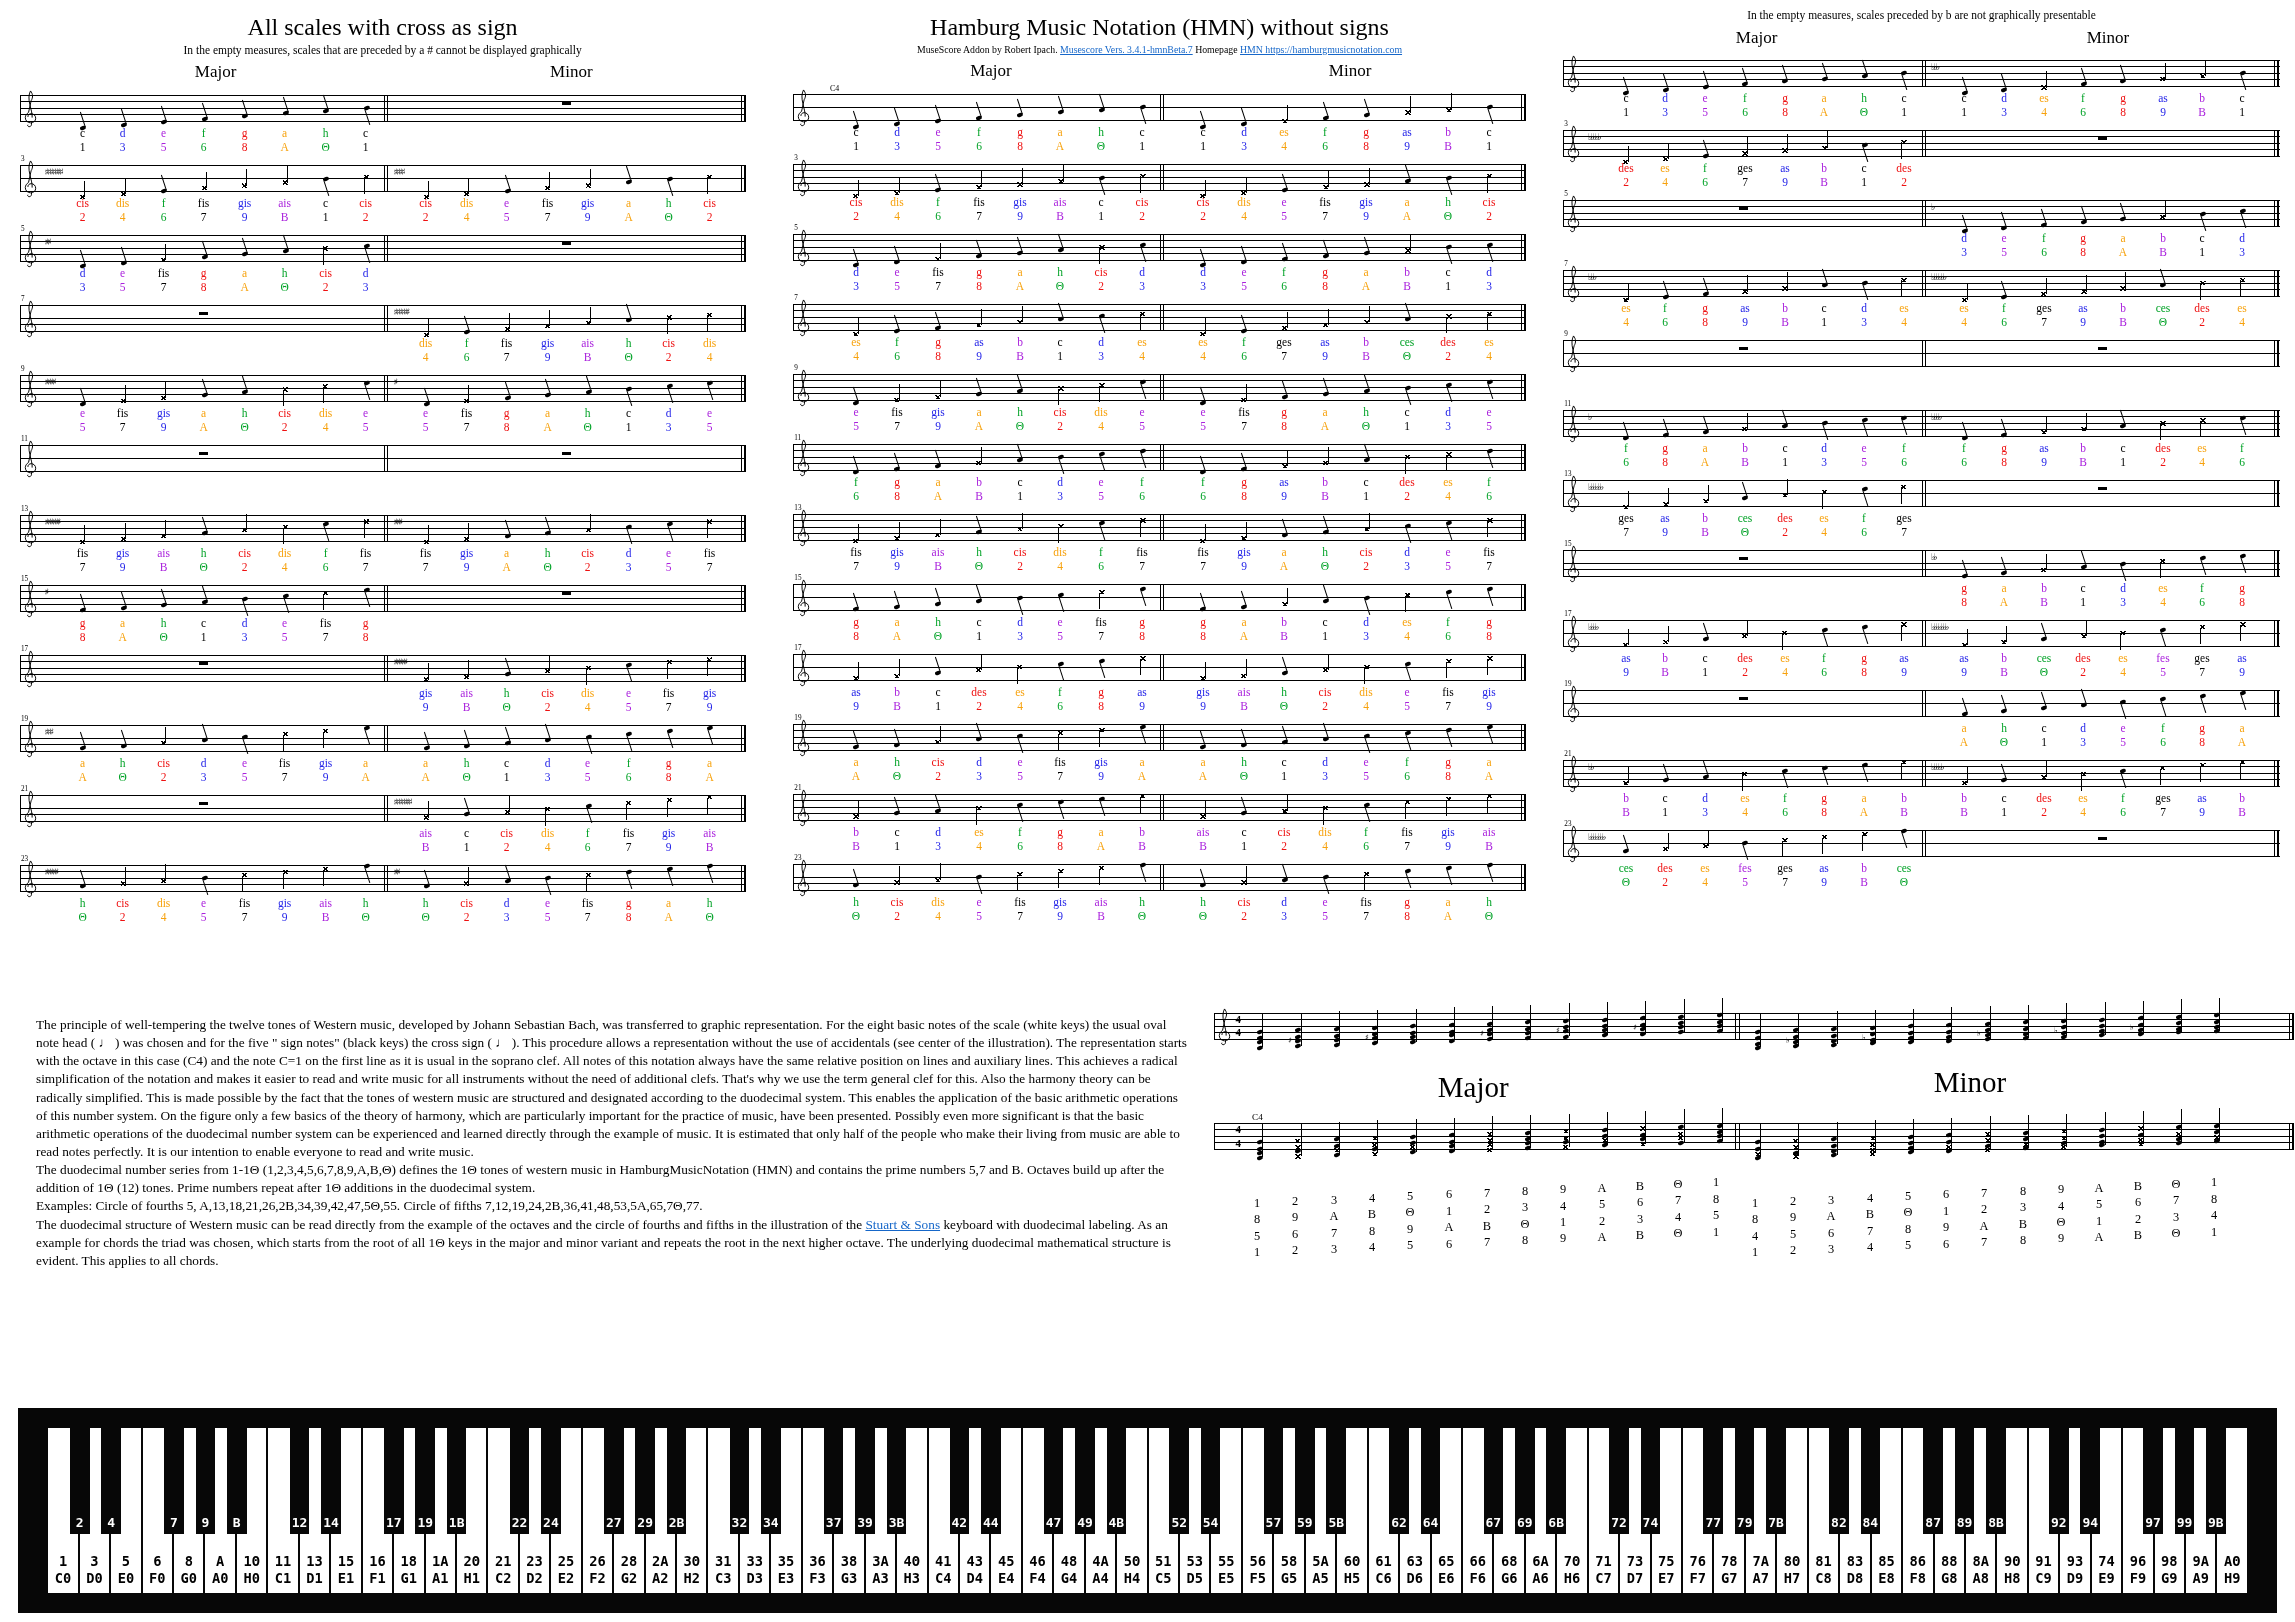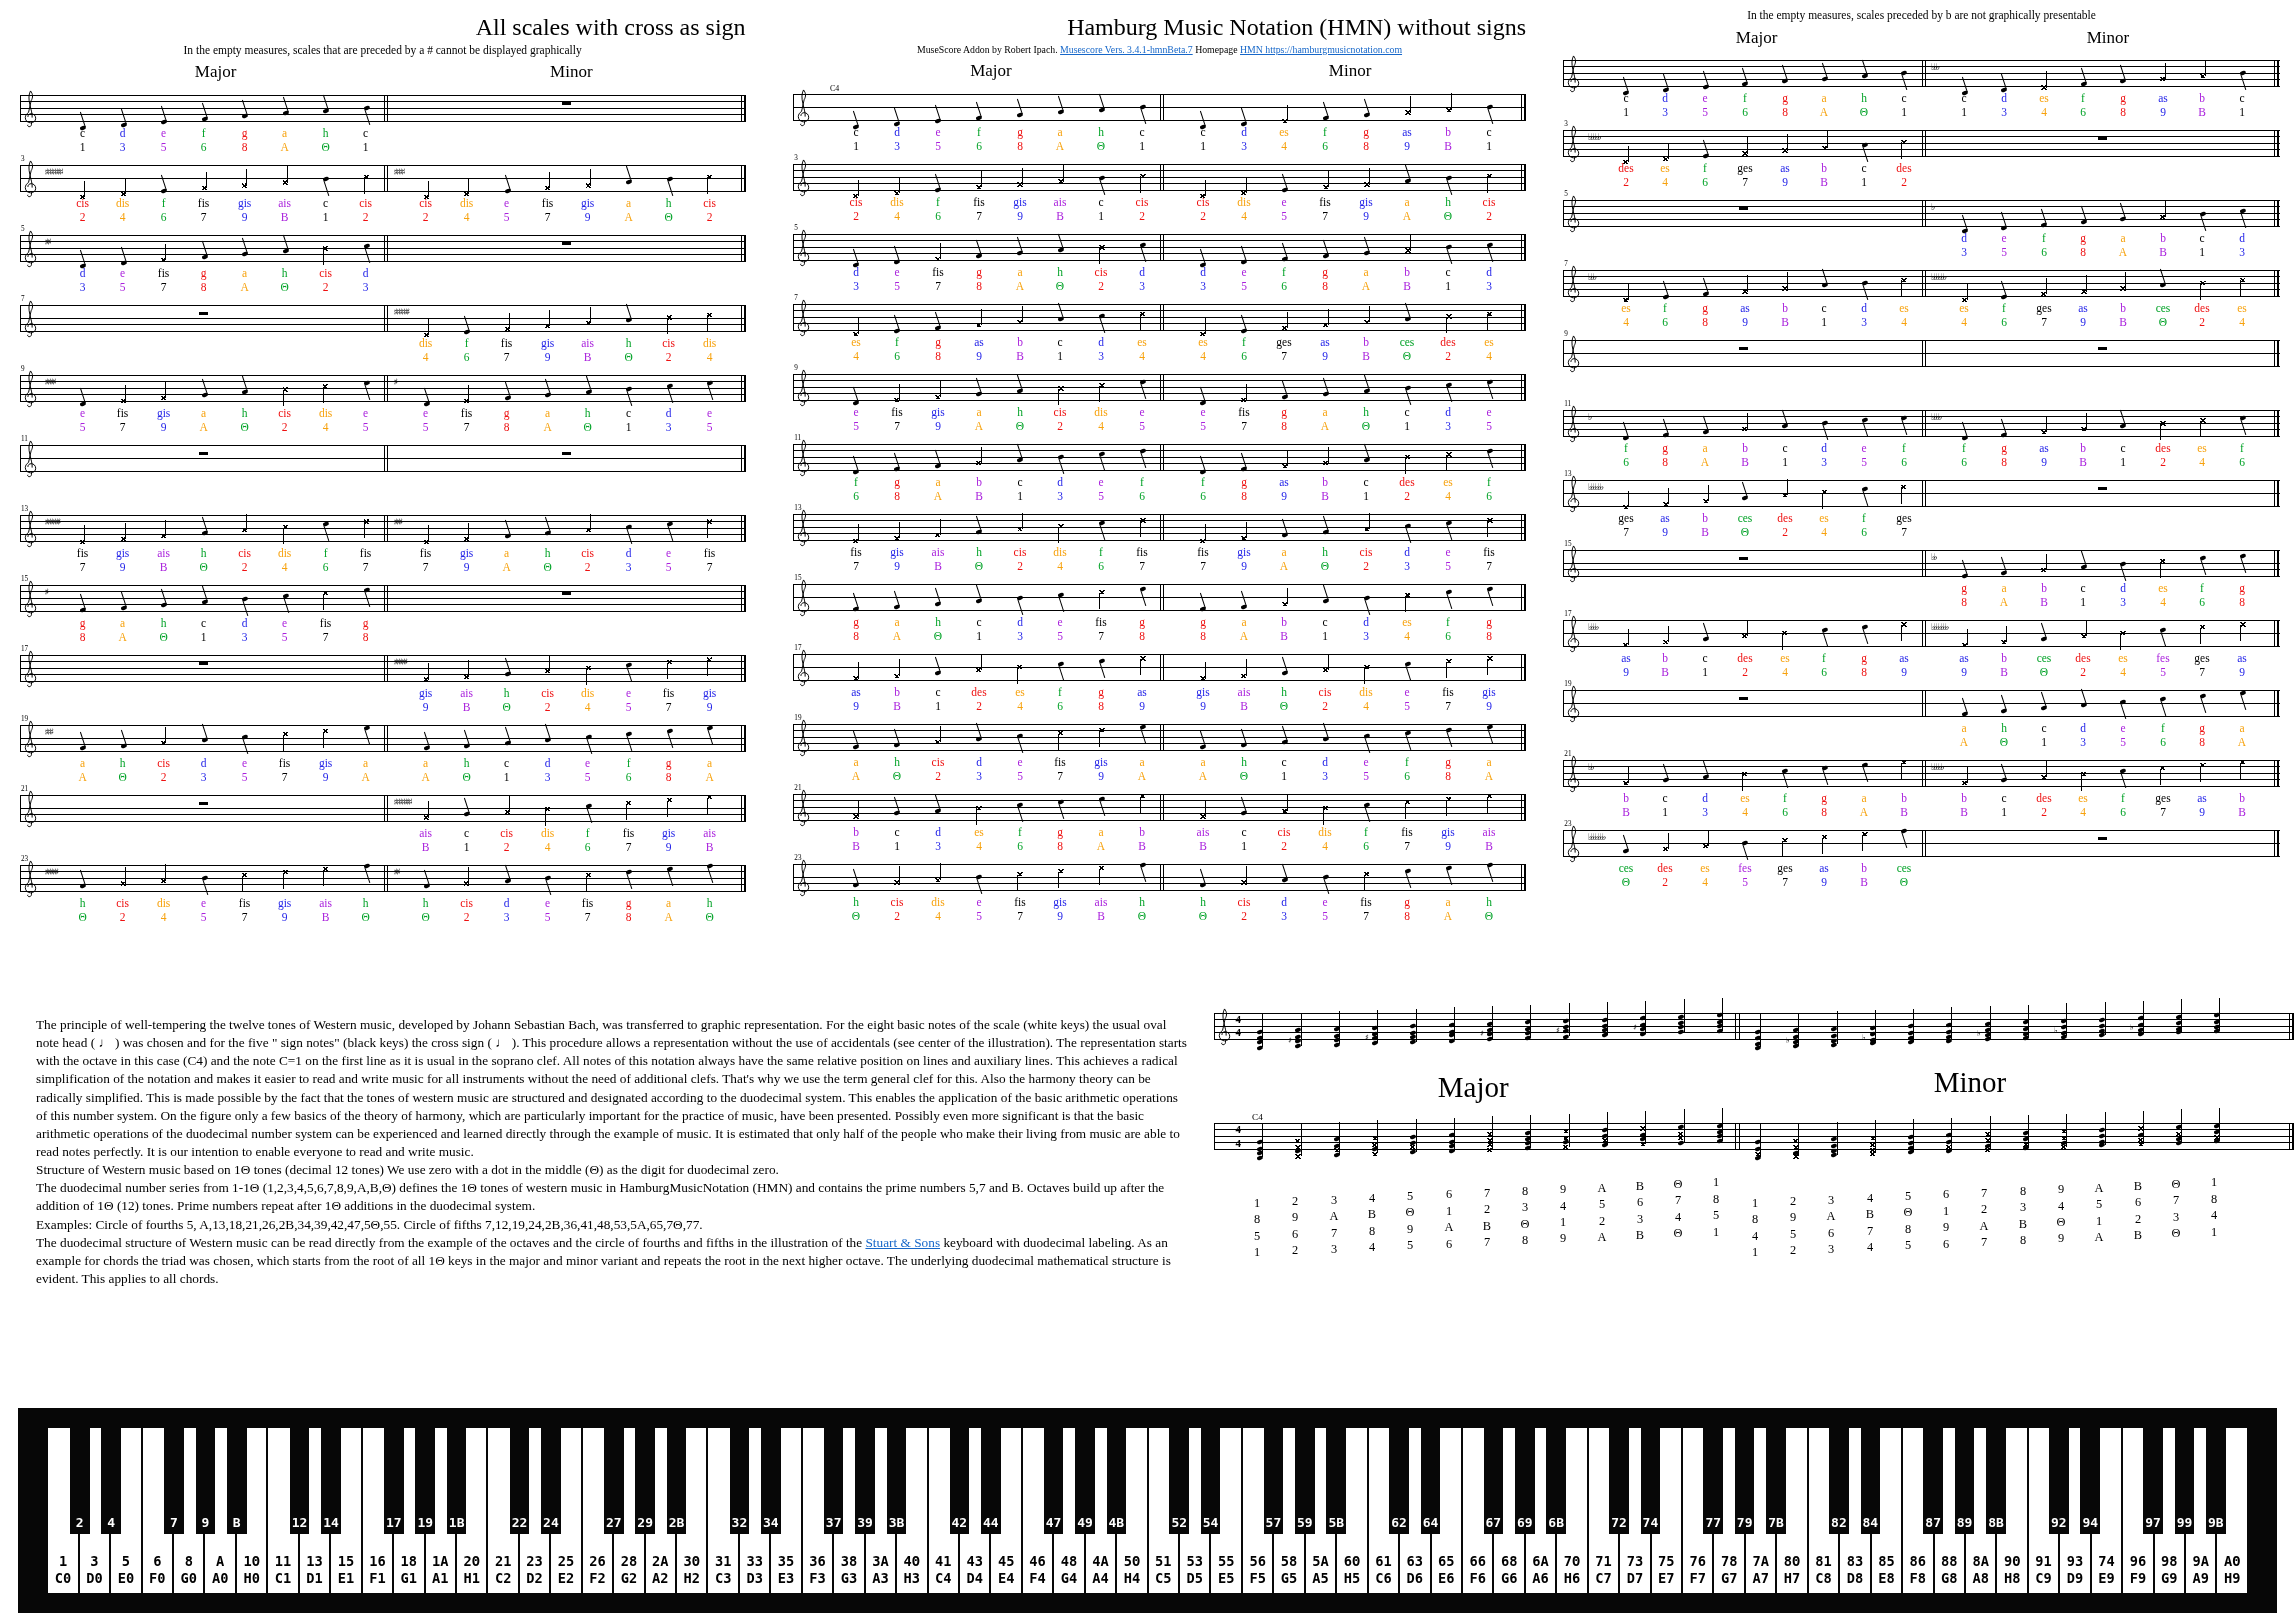--- a/index.html
+++ b/index.html
@@ -1,18 +1,18 @@
 <!DOCTYPE html>
 <html style="font-size:10.5px"><head>
 <meta charset="utf-8">
 <style>
   html,body{margin:0;padding:0;background:#fff}
   body{width:2295px;height:1623px;position:relative;font-family:"Liberation Serif",serif;color:#000;overflow:hidden}
   .scale-col{position:absolute;top:9.2px}
-  .scale-col h1{font-weight:normal;font-size:24px;text-align:right;margin:5.2px 0 2.6px}
+  .scale-col h1{font-weight:normal;font-size:24px;text-align:center;margin:5.2px 0 2.6px}
   .scale-col .sub{font-size:11.5px;text-align:center;margin:0 0 6.5px}
   .scale-col .sub.small{font-size:9.8px}
   a{color:#1667c9;text-decoration:underline;cursor:pointer}
   .mmhead{position:relative;height:23.6px}
   .mmhead span{position:absolute;font-size:17px;transform:translateX(-50%)}
   .rows{position:relative}
   .srow{position:relative;height:70px}
   .staff{position:absolute;left:0;top:9.2px;height:27px;background:repeating-linear-gradient(to bottom,#000 0 0.7px,transparent 0.7px 6.5px);background-size:100% 27px;background-repeat:no-repeat}
   .bl{position:absolute;top:0;height:27px;background:#000}
   .mno{position:absolute;top:-1.3px;left:1.3px;font-size:7.2px}
@@ -3352,21 +3352,20 @@
         <div>1</div>
         <div>8</div>
         <div>4</div>
         <div>1</div>
       </div>
     </div>
 </section>
 
 <section class="textblock">
   <p>The principle of well-tempering the twelve tones of Western music, developed by Johann Sebastian Bach, was transferred to graphic representation. For the eight basic notes of the scale (white keys) the usual oval note head ( ♩ ) was chosen and for the five " sign notes" (black keys) the cross sign ( ♩ ). This procedure allows a representation without the use of accidentals (see center of the illustration). The representation starts with the octave in this case (C4) and the note C=1 on the first line as it is usual in the soprano clef. All notes of this notation always have the same relative position on lines and auxiliary lines. This achieves a radical simplification of the notation and makes it easier to read and write music for all instruments without the need of additional clefs. That's why we use the term general clef for this. Also the harmony theory can be radically simplified. This is made possible by the fact that the tones of western music are structured and designated according to the duodecimal system. This enables the application of the basic arithmetic operations of this number system. On the figure only a few basics of the theory of harmony, which are particularly important for the practice of music, have been presented. Possibly even more significant is that the basic arithmetic operations of the duodecimal number system can be experienced and learned directly through the example of music. It is estimated that only half of the people who make their living from music are able to read notes perfectly. It is our intention to enable everyone to read and write music.</p>
-  <p>Structure of Western music based on 1Θ tones (decimal 12 tones) We use zero with a dot in the middle (Θ) as the digit for duodecimal zero.</p>
   <p>The duodecimal number series from 1-1Θ (1,2,3,4,5,6,7,8,9,A,B,Θ) defines the 1Θ tones of western music in HamburgMusicNotation (HMN) and contains the prime numbers 5,7 and B. Octaves build up after the addition of 1Θ (12) tones. Prime numbers repeat after 1Θ additions in the duodecimal system.</p>
   <p>Examples: Circle of fourths 5, A,13,18,21,26,2B,34,39,42,47,5Θ,55.  Circle of fifths 7,12,19,24,2B,36,41,48,53,5A,65,7Θ,77.</p>
   <p><span>The duodecimal structure of Western music can be read directly from the example of the octaves and the circle of fourths and fifths in the illustration of the </span><a>Stuart &amp; Sons</a><span> keyboard with duodecimal labeling. As an example for chords the triad was chosen, which starts from the root of all 1Θ keys in the major and minor variant and repeats the root in the next higher octave. The underlying duodecimal mathematical structure is evident. This applies to all chords.</span></p>
 </section>
 
 <section class="keyboard">
   <div class="kb-keys" id="kbkeys">
       <div class="wk">
         <div class="wnum">1</div>
         <div class="wname">C0</div>

